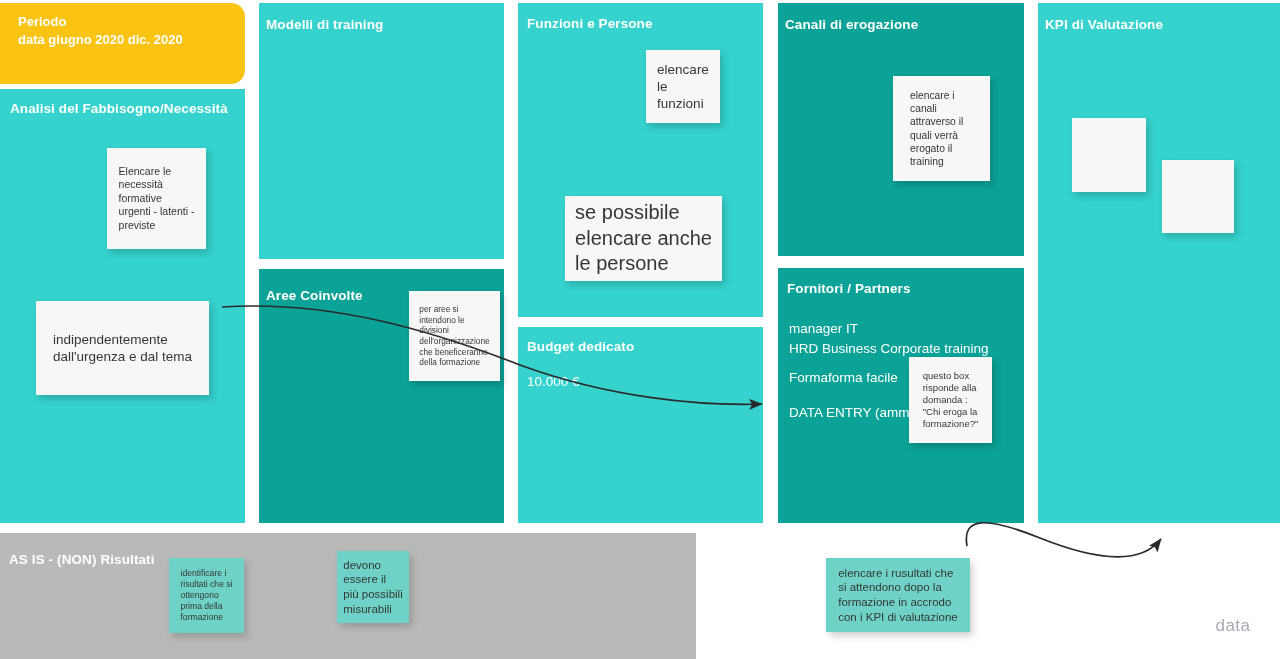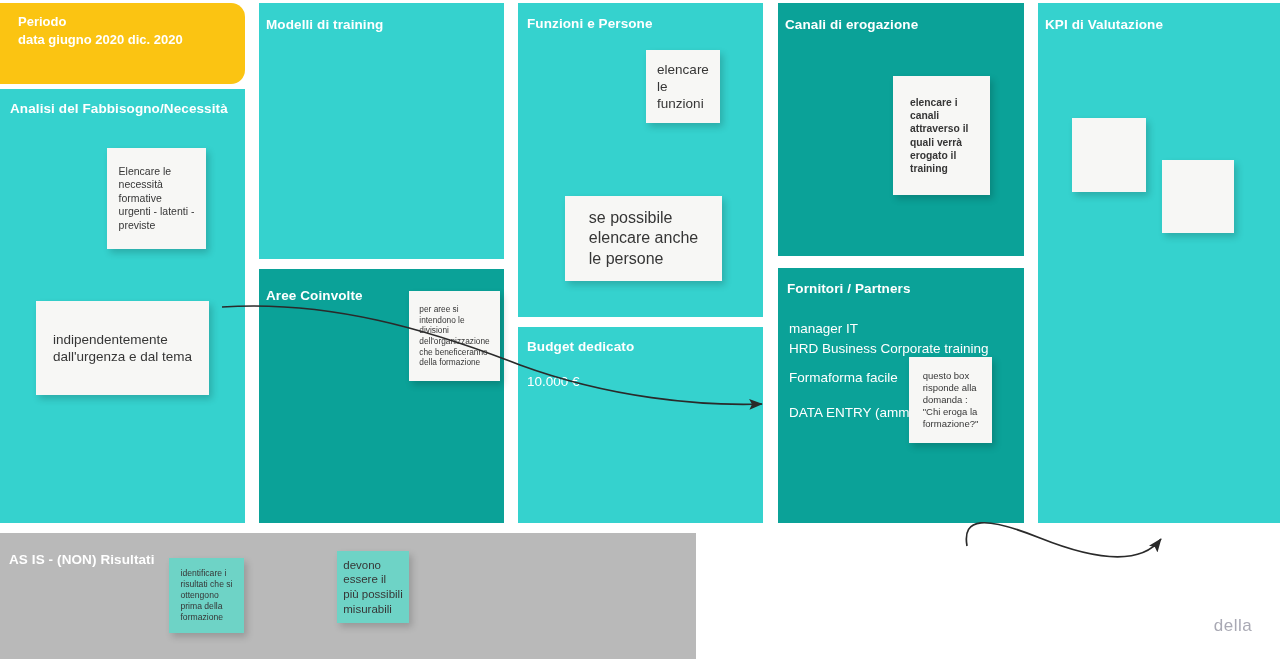--- a/index.html
+++ b/index.html
@@ -133,33 +133,33 @@
 dell'organizzazione
 che beneficeranno
 della formazione</div>
 
   <div class="frame teal-light" style="left:518px; top:3px; width:245px; height:314px;">
     <div class="frame-title" style="left:9px; top:13px;">Funzioni e Persone</div>
   </div>
   <div class="note note-white" style="left:646px; top:50px; width:74px; height:73px; font-size:13.5px; padding:3px;">elencare
 le
 funzioni</div>
-  <div class="note note-white" style="left:565px; top:196px; width:157px; height:85px; font-size:16px; padding:4px;">se possibile
+  <div class="note note-white" style="left:565px; top:196px; width:157px; height:85px; font-size:20px; padding:4px;">se possibile
 elencare anche
 le persone</div>
 
   <div class="frame teal-light" style="left:518px; top:327px; width:245px; height:196px;">
     <div class="frame-title" style="left:9px; top:12px;">Budget dedicato</div>
     <div class="frame-text" style="left:9px; top:45px;">10.000 €</div>
   </div>
 
   <div class="frame teal-dark" style="left:778px; top:3px; width:246px; height:253px;padding-left:29px;">
     <div class="frame-title" style="left:7px; top:14px;">Canali di erogazione</div>
   </div>
-  <div class="note note-white" style="left:893px; top:76px; width:97px; height:119px; font-size:10.3px; padding:17px;font-weight:bold;">elencare i canali
+  <div class="note note-white" style="left:893px; top:76px; width:97px; height:105px; font-size:10.3px; padding:17px;">elencare i canali
 attraverso il
 quali verrà
 erogato il
 training</div>
 
   <div class="frame teal-dark" style="left:778px; top:268px; width:246px; height:255px;">
     <div class="frame-title" style="left:9px; top:13px;">Fornitori / Partners</div>
     <div class="frame-text" style="left:11px; top:51px;">manager IT
 HRD Business Corporate training</div>
     <div class="frame-text" style="left:11px; top:100px;">Formaforma facile</div>
@@ -183,26 +183,30 @@
   <div class="note note-teal" style="left:169px; top:558px; width:75px; height:75px; font-size:8.6px; padding:3px;">identificare i
 risultati che si
 ottengono
 prima della
 formazione</div>
   <div class="note note-teal" style="left:337px; top:551px; width:72px; height:72px; font-size:11.5px; padding:3px;">devono
 essere il
 più possibili
 misurabili</div>
 
+  <div class="note note-teal" style="left:826px; top:558px; width:144px; height:74px; font-size:11.5px; padding:3px;">elencare i rusultati che
+si attendono dopo la
+formazione in accrodo
+con i KPI di valutazione</div>
 
   <svg id="arrows" viewBox="0 0 1280 659">
     <defs>
       <marker id="ah" markerWidth="9" markerHeight="9" refX="7.5" refY="3.2" orient="auto" markerUnits="strokeWidth">
         <path d="M0,0 L8,3.2 L0,6.4 L1.6,3.2 z" fill="#2a2a2a"></path>
       </marker>
     </defs>
     <path d="M222,307 C 330,300 430,330 520,365 C 610,398 700,406 762,404" fill="none" stroke="#2a2a2a" stroke-width="1.7" marker-end="url(#ah)"></path>
     <path d="M967,546 C 962,517 985,516 1040,538 C 1095,560 1140,566 1161,539" fill="none" stroke="#2a2a2a" stroke-width="1.7" marker-end="url(#ah)"></path>
   </svg>
 
-  <div class="watermark">della</div>
+  <div class="watermark">data</div>
 
 </div>
 
 </body></html>

